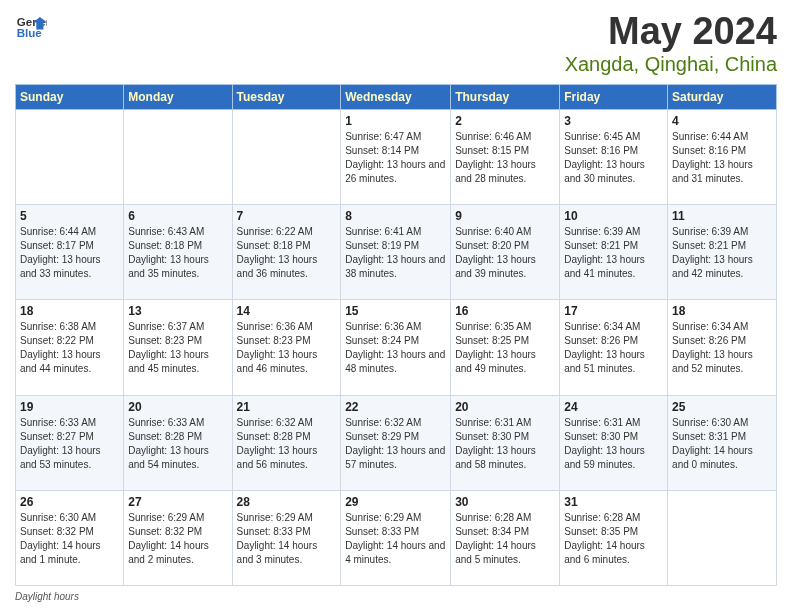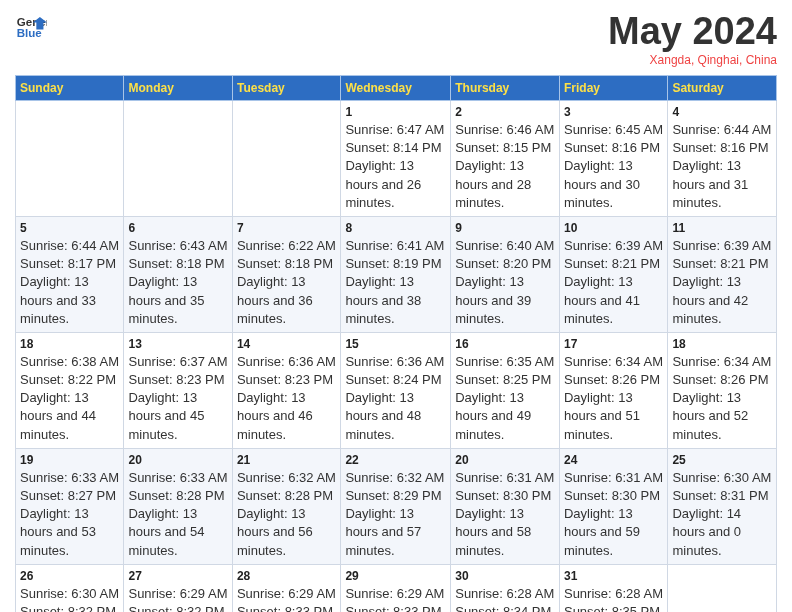--- a/index.html
+++ b/index.html
@@ -34,32 +34,32 @@
     }
     .title-block {
       text-align: right;
     }
     .main-title {
       font-size: 38px;
       font-weight: bold;
       color: #333;
     }
     .subtitle {
-      font-size: 12px;
-      color: #ef4444;
+      font-size: 20px;
+      color: #4d7c0f;
     }
     .calendar {
       width: 100%;
       border-collapse: collapse;
       flex: 1;
       font-size: 10.5px;
     }
     .calendar thead tr th {
       background-color: #2d6dc2;
-      color: #fde047;
+      color: #fef9c3;
       font-weight: bold;
       font-size: 12px;
       padding: 5px 4px;
       text-align: left;
       border: 1px solid #a8c4e8;
     }
     .calendar tbody tr td {
       vertical-align: top;
       border: 1px solid #d0d8e4;
       padding: 4px 4px;
@@ -69,21 +69,21 @@
     .calendar tbody tr:nth-child(even) td {
       background: #f3f6fb;
     }
     .day-number {
       font-weight: bold;
       font-size: 12px;
       color: #222;
       margin-bottom: 2px;
     }
     .day-info {
-      font-size: 13px;
+      font-size: 10px;
       color: #333;
       line-height: 1.4;
     }
     .empty-cell {
       background: #fff !important;
     }
     .footer {
       margin-top: 5px;
       font-size: 10px;
       color: #555;

